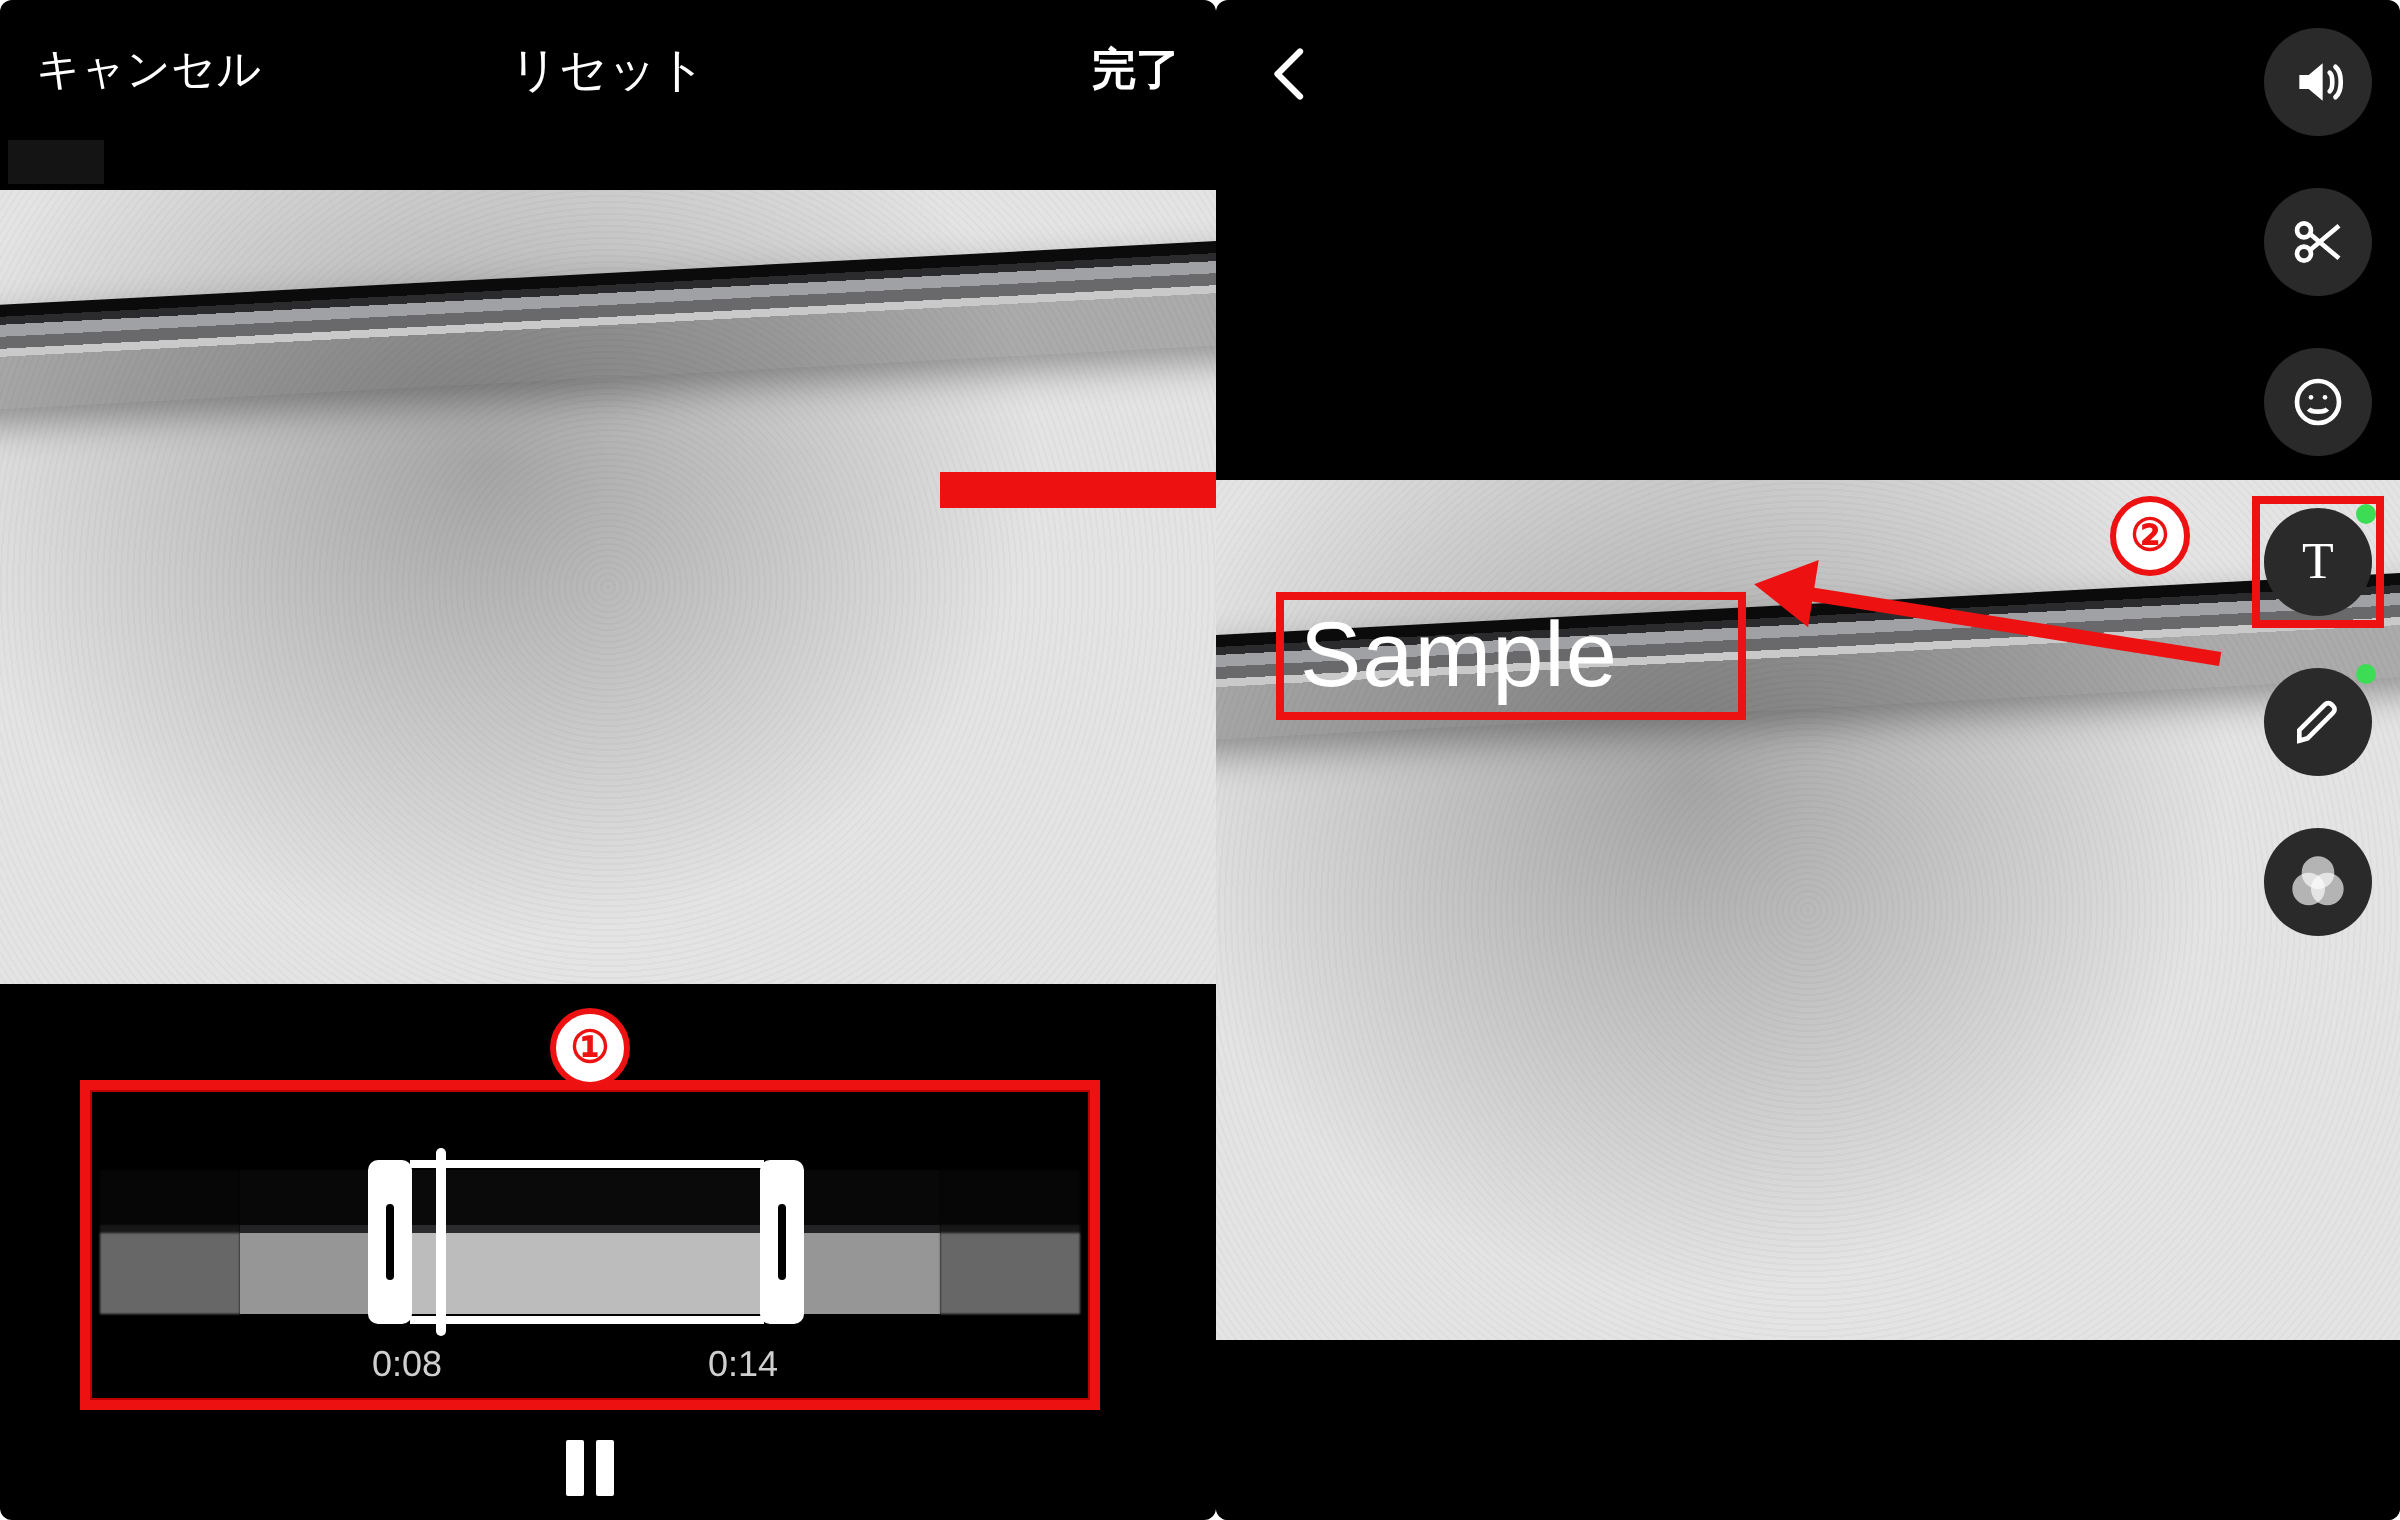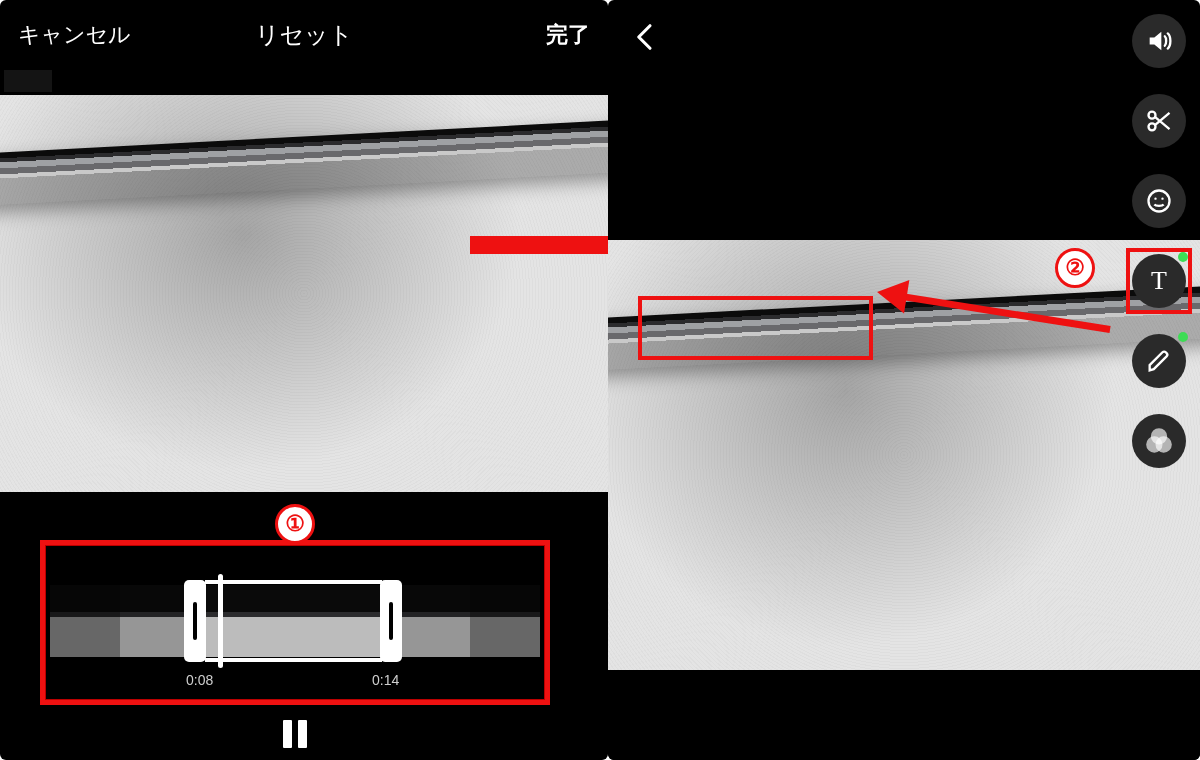--- a/index.html
+++ b/index.html
@@ -40,23 +40,23 @@
   .thumb:nth-child(1),.thumb:nth-child(7){filter:brightness(.55) blur(.5px)}
   .thumb:nth-child(2),.thumb:nth-child(6){filter:brightness(.8)}
   .trim-handle{position:absolute;top:580px;width:22px;height:82px;background:#fff;border-radius:5px}
   .trim-handle::after{content:"";position:absolute;left:9px;top:22px;width:4px;height:38px;background:#000;border-radius:2px}
   .trim-h-left{left:184px}
   .trim-h-right{left:380px}
   .trim-bridge{position:absolute;top:580px;left:205px;width:177px;height:4px;background:#fff}
   .trim-bridge2{top:658px}
   .playhead{position:absolute;top:574px;left:218px;width:5px;height:94px;background:#fff;border-radius:3px}
 
-  .time{position:absolute;top:672px;color:#cfcfcf;font-size:14px}
+  .time{position:absolute;top:672px;color:#cfcfcf;font-size:18px}
   .t-start{left:186px}
-  .t-end{left:372px}
+  .t-end{left:354px}
 
   .pause{position:absolute;left:283px;top:720px;width:24px;height:28px;display:flex;justify-content:space-between}
   .pause span{width:9px;background:#fff;border-radius:1px}
 
   
   .big-arrow{position:absolute;left:470px;top:228px;width:280px;height:34px}
   .big-arrow .shaft{position:absolute;left:0;top:8px;width:230px;height:18px;background:#e11}
   .big-arrow .head{position:absolute;left:226px;top:-10px;width:0;height:0;border-left:44px solid #e11;border-top:27px solid transparent;border-bottom:27px solid transparent}
 
   
@@ -183,20 +183,21 @@
         <svg viewBox="0 0 24 24" stroke="none">
             <circle cx="12" cy="8" r="6" fill="#fff" opacity=".65"></circle>
             <circle cx="8" cy="15" r="6" fill="#fff" opacity=".65"></circle>
             <circle cx="16" cy="15" r="6" fill="#fff" opacity=".65"></circle>
           </svg>
       </div>
     </div>
   </div>
 
   <div class="sample-box"></div>
+  <div class="sample-text">Sample</div>
   <div class="small-arrow">
       <div class="shaft"></div>
       <div class="head"></div>
     </div>
   <div class="tool-text-hl"></div>
   <div class="badge badge2">②</div>
 
 </div>
 
 </body></html>

